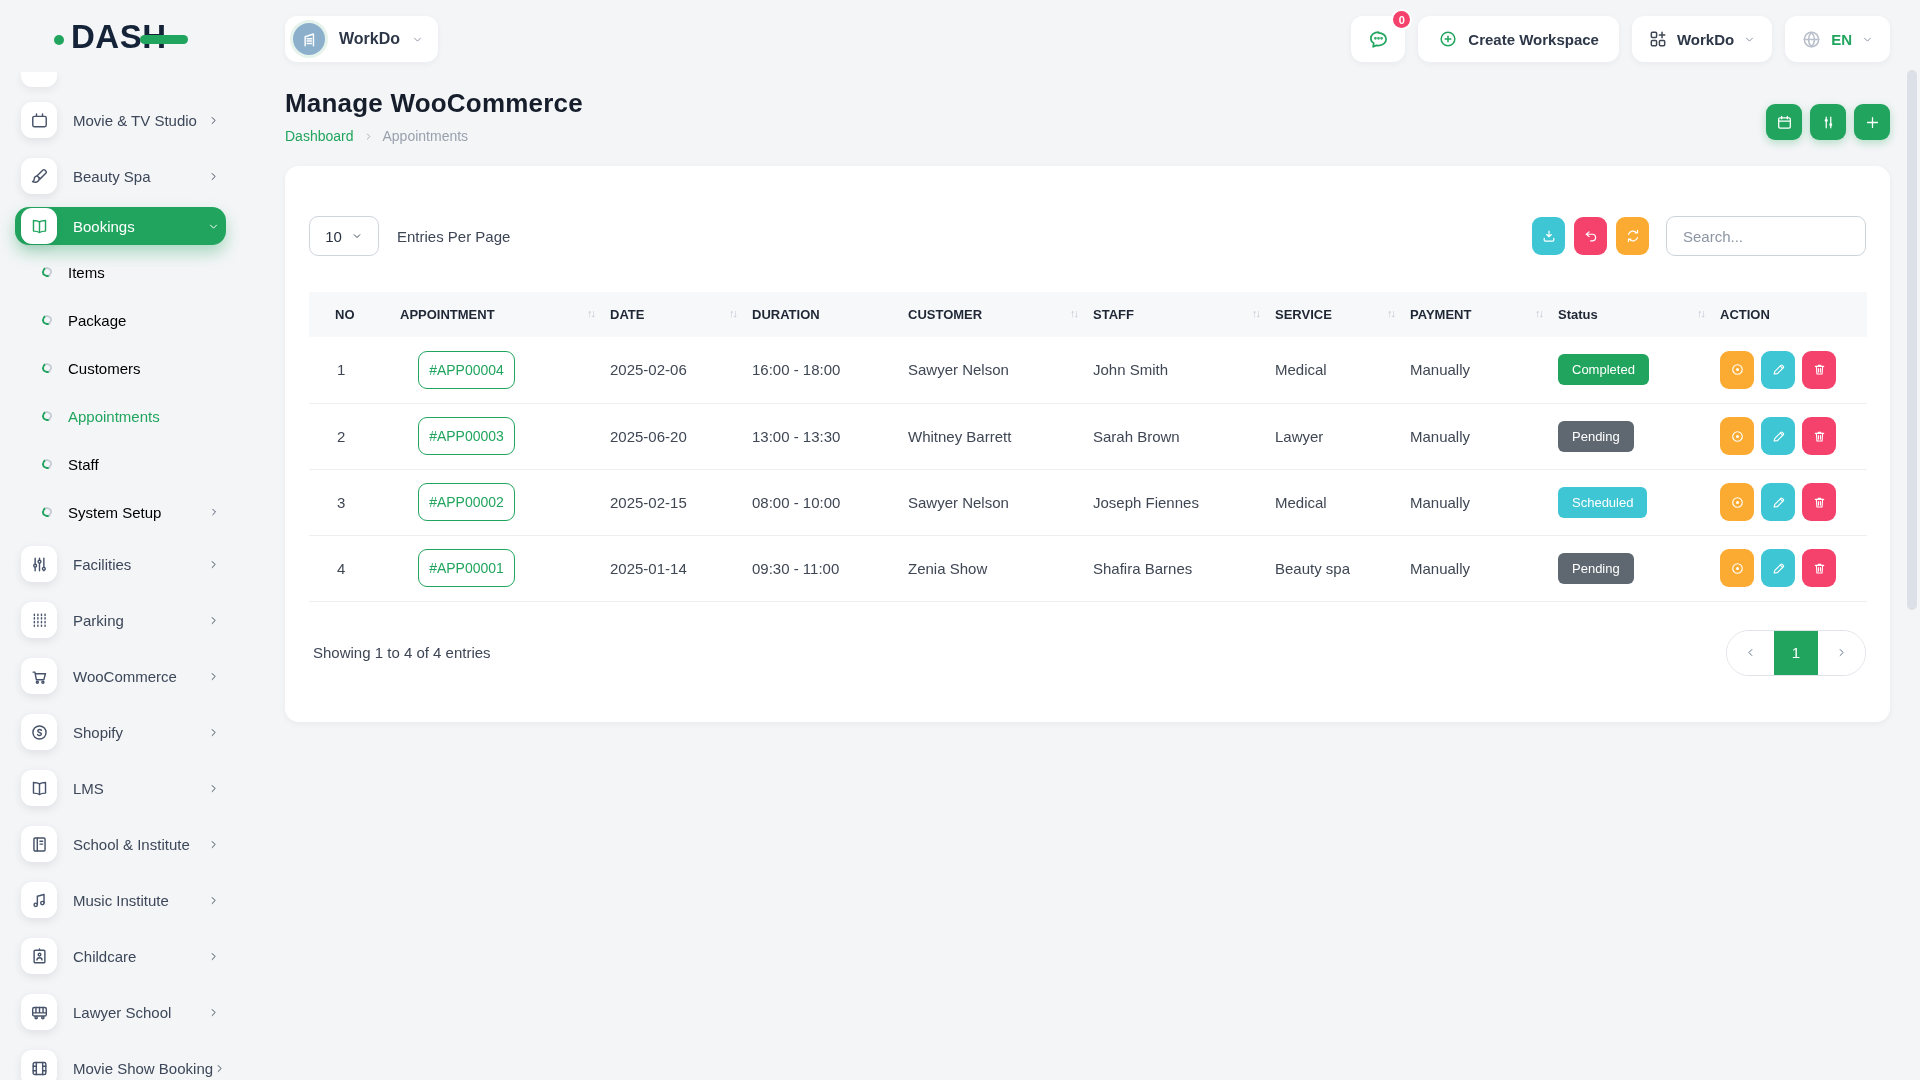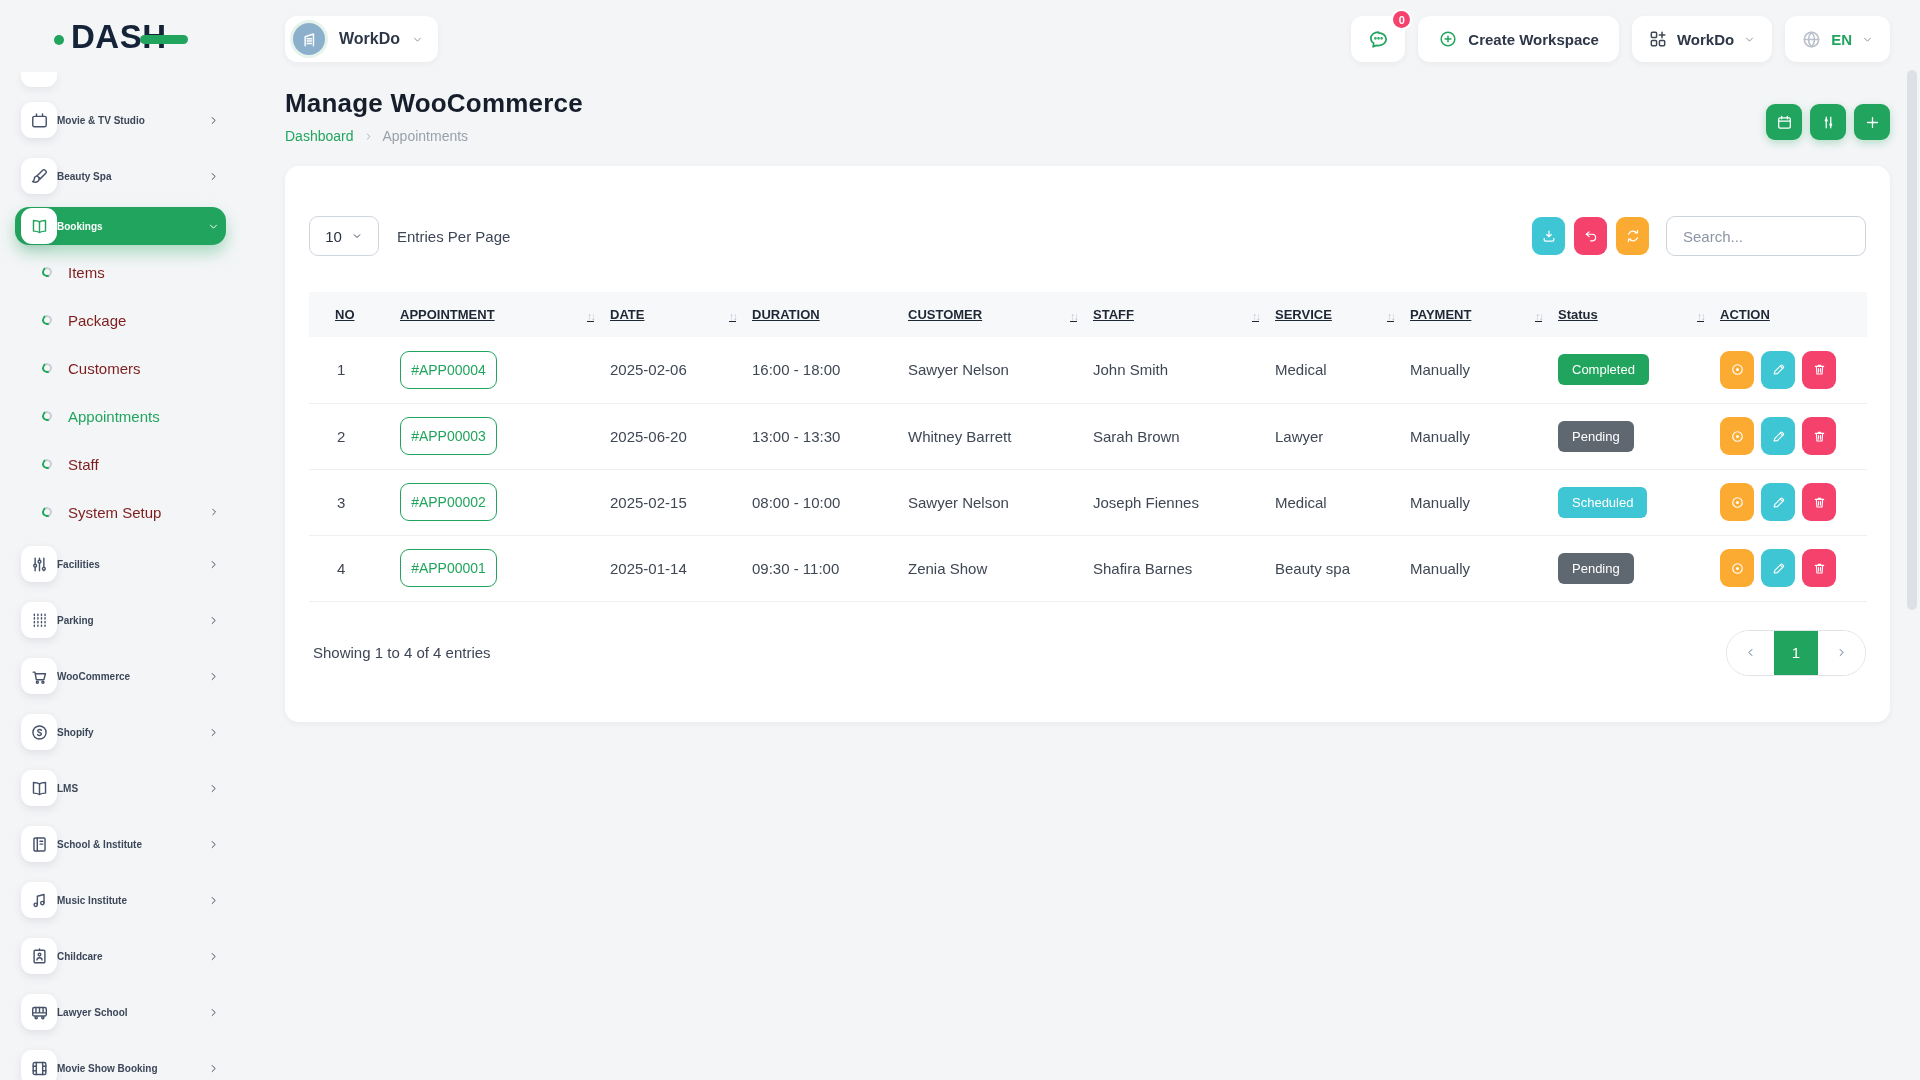--- a/index.html
+++ b/index.html
@@ -14,29 +14,29 @@
   .sidebar { position: absolute; left: 0; top: 0; width: 240px; height: 1080px; }
   .logo { height: 72px; display: flex; align-items: center; padding-left: 54px; cursor: pointer; }
   .logo-dot { width: 10px; height: 10px; border-radius: 50%; background: var(--primary); margin-right: 7px; margin-top: 8px; }
   .logo-text { font-size: 33px; font-weight: 800; color: #152338; letter-spacing: 0.5px; line-height: 1; }
   .logo-bar { width: 48px; height: 9px; border-radius: 5px; background: var(--primary); margin-left: -27px; margin-top: 7px; position: relative; z-index: 2; }
   .menu { position: relative; height: 1008px; overflow: hidden; padding-top: 20px; }
   .peek { position: absolute; left: 21px; top: 0px; width: 36px; height: 15px; background: #fff; border-radius: 0 0 11px 11px; box-shadow: 0 3px 8px rgba(40,50,70,.08); }
   .mi { height: 56px; margin: 0 14px 0 15px; padding: 0 6px; display: flex; align-items: center; border-radius: 14px; cursor: pointer; }
   .mi-icon { width: 36px; height: 36px; background: #fff; border-radius: 11px; box-shadow: 0 3px 8px rgba(40,50,70,.10); display: flex; align-items: center; justify-content: center; color: #47536a; flex: none; }
   .mi-icon svg { width: 19px; height: 19px; }
-  .mi-label { margin-left: 0; font-size: 10px; font-weight: 700; color: #3c4759; flex: 1; white-space: nowrap; }
+  .mi-label { margin-left: 16px; font-size: 15px; font-weight: 400; color: #3c4759; flex: 1; white-space: nowrap; }
   .mi-chev { color: #3e4a5c; flex: none; }
   .mi-chev svg { width: 13px; height: 13px; }
   .mi.active { background: var(--primary); height: 38px; margin-top: 3px; margin-bottom: 3px; box-shadow: 0 8px 16px rgba(33,165,94,.35); }
   .mi.active .mi-icon { color: var(--primary); }
   .mi.active .mi-label, .mi.active .mi-chev { color: #fff; }
   .smi { height: 48px; display: flex; align-items: center; margin: 0 14px 0 15px; padding: 0 6px 0 27px; cursor: pointer; }
   .bullet { width: 10px; height: 10px; border-radius: 50%; border: 2px solid #c6cdd7; border-left-color: var(--primary); border-bottom-color: var(--primary); transform: rotate(18deg); flex: none; }
-  .smi-label { margin-left: 16px; font-size: 15px; font-weight: 500; color: #7f1d1d; flex: 1; }
+  .smi-label { margin-left: 16px; font-size: 15px; font-weight: 500; color: #000000; flex: 1; }
   .smi.active .smi-label { color: var(--primary); }
   .smi .mi-chev svg { width: 12px; height: 12px; }
 
   
   .main { margin-left: 240px; padding: 0 30px 0 45px; }
 
   
   .topbar { height: 72px; display: flex; align-items: center; justify-content: space-between; padding-top: 6px; }
   .pill { background: #fff; border-radius: 12px; box-shadow: 0 2px 6px rgba(25,35,55,.05); display: flex; align-items: center; height: 46px; cursor: pointer; }
   .ws-pill { padding: 0 14px 0 5px; gap: 11px; }
@@ -78,26 +78,26 @@
   .tbtn { width: 33px; height: 38px; border: none; border-radius: 9px; color: #fff; display: flex; align-items: center; justify-content: center; cursor: pointer; }
   .tbtn svg { width: 16px; height: 16px; }
   .bg-info { background: var(--info); } .bg-danger { background: var(--danger); } .bg-warning { background: var(--warning); } .bg-success { background: var(--primary); } .bg-pending { background: var(--pending); }
   .search-input { width: 200px; height: 40px; border: 1px solid #ccd3db; border-radius: 9px; padding: 0 16px; font-size: 15px; color: #333b49; outline: none; font-family: inherit; }
   .search-input::placeholder { color: #8d95a3; }
 
   
   table { width: 100%; border-collapse: collapse; table-layout: fixed; }
   thead tr { background: #f6f8fa; }
   th { height: 45px; text-align: left; font-size: 13px; font-weight: 700; color: #1f2735; padding: 0; }
-  .th-flex { display: flex; align-items: flex-end; justify-content: space-between; padding-right: 16px; text-decoration: underline; }
+  .th-flex { display: flex; align-items: flex-start; justify-content: space-between; padding-right: 16px; }
   th:first-child .th-flex { padding-left: 26px; }
   .sort { font-size: 11px; color: #c2c9d3; letter-spacing: -2px; cursor: pointer; font-weight: 400; }
   td { height: 66px; border-bottom: 1px solid #edeff2; font-size: 15px; color: #3f4754; padding: 0; }
   td:first-child { padding-left: 28px; }
-  .app-badge { display: inline-block; border: 1px solid var(--primary); color: var(--primary); border-radius: 9px; width: 97px; padding: 10px 0; text-align: center; font-size: 14px; background: #fff; cursor: pointer; }
+  .app-badge { display: inline-block; border: 1px solid var(--primary); color: var(--primary); border-radius: 9px; width: 97px; padding: 10px 0; text-align: center; font-size: 14px; background: #fff; cursor: pointer; margin-left: 18px; }
   .status-badge { display: inline-block; color: #fff; border-radius: 6px; padding: 8px 14px; font-size: 13px; }
   .row-actions { display: flex; gap: 7px; }
   .abtn { width: 34px; height: 38px; border: none; border-radius: 9px; color: #fff; display: flex; align-items: center; justify-content: center; cursor: pointer; }
   .abtn svg { width: 15px; height: 15px; }
 
   
   .card-footer { display: flex; align-items: center; justify-content: space-between; margin-top: 28px; }
   .showing { font-size: 15px; color: #3e4656; padding-left: 4px; }
   .pager { display: flex; align-items: stretch; height: 46px; border: 1px solid #e0e4e9; border-radius: 24px; background: #fff; overflow: hidden; }
   .pg-btn { width: 47px; display: flex; align-items: center; justify-content: center; color: #5d718d; cursor: pointer; background: #fff; border: none; }

